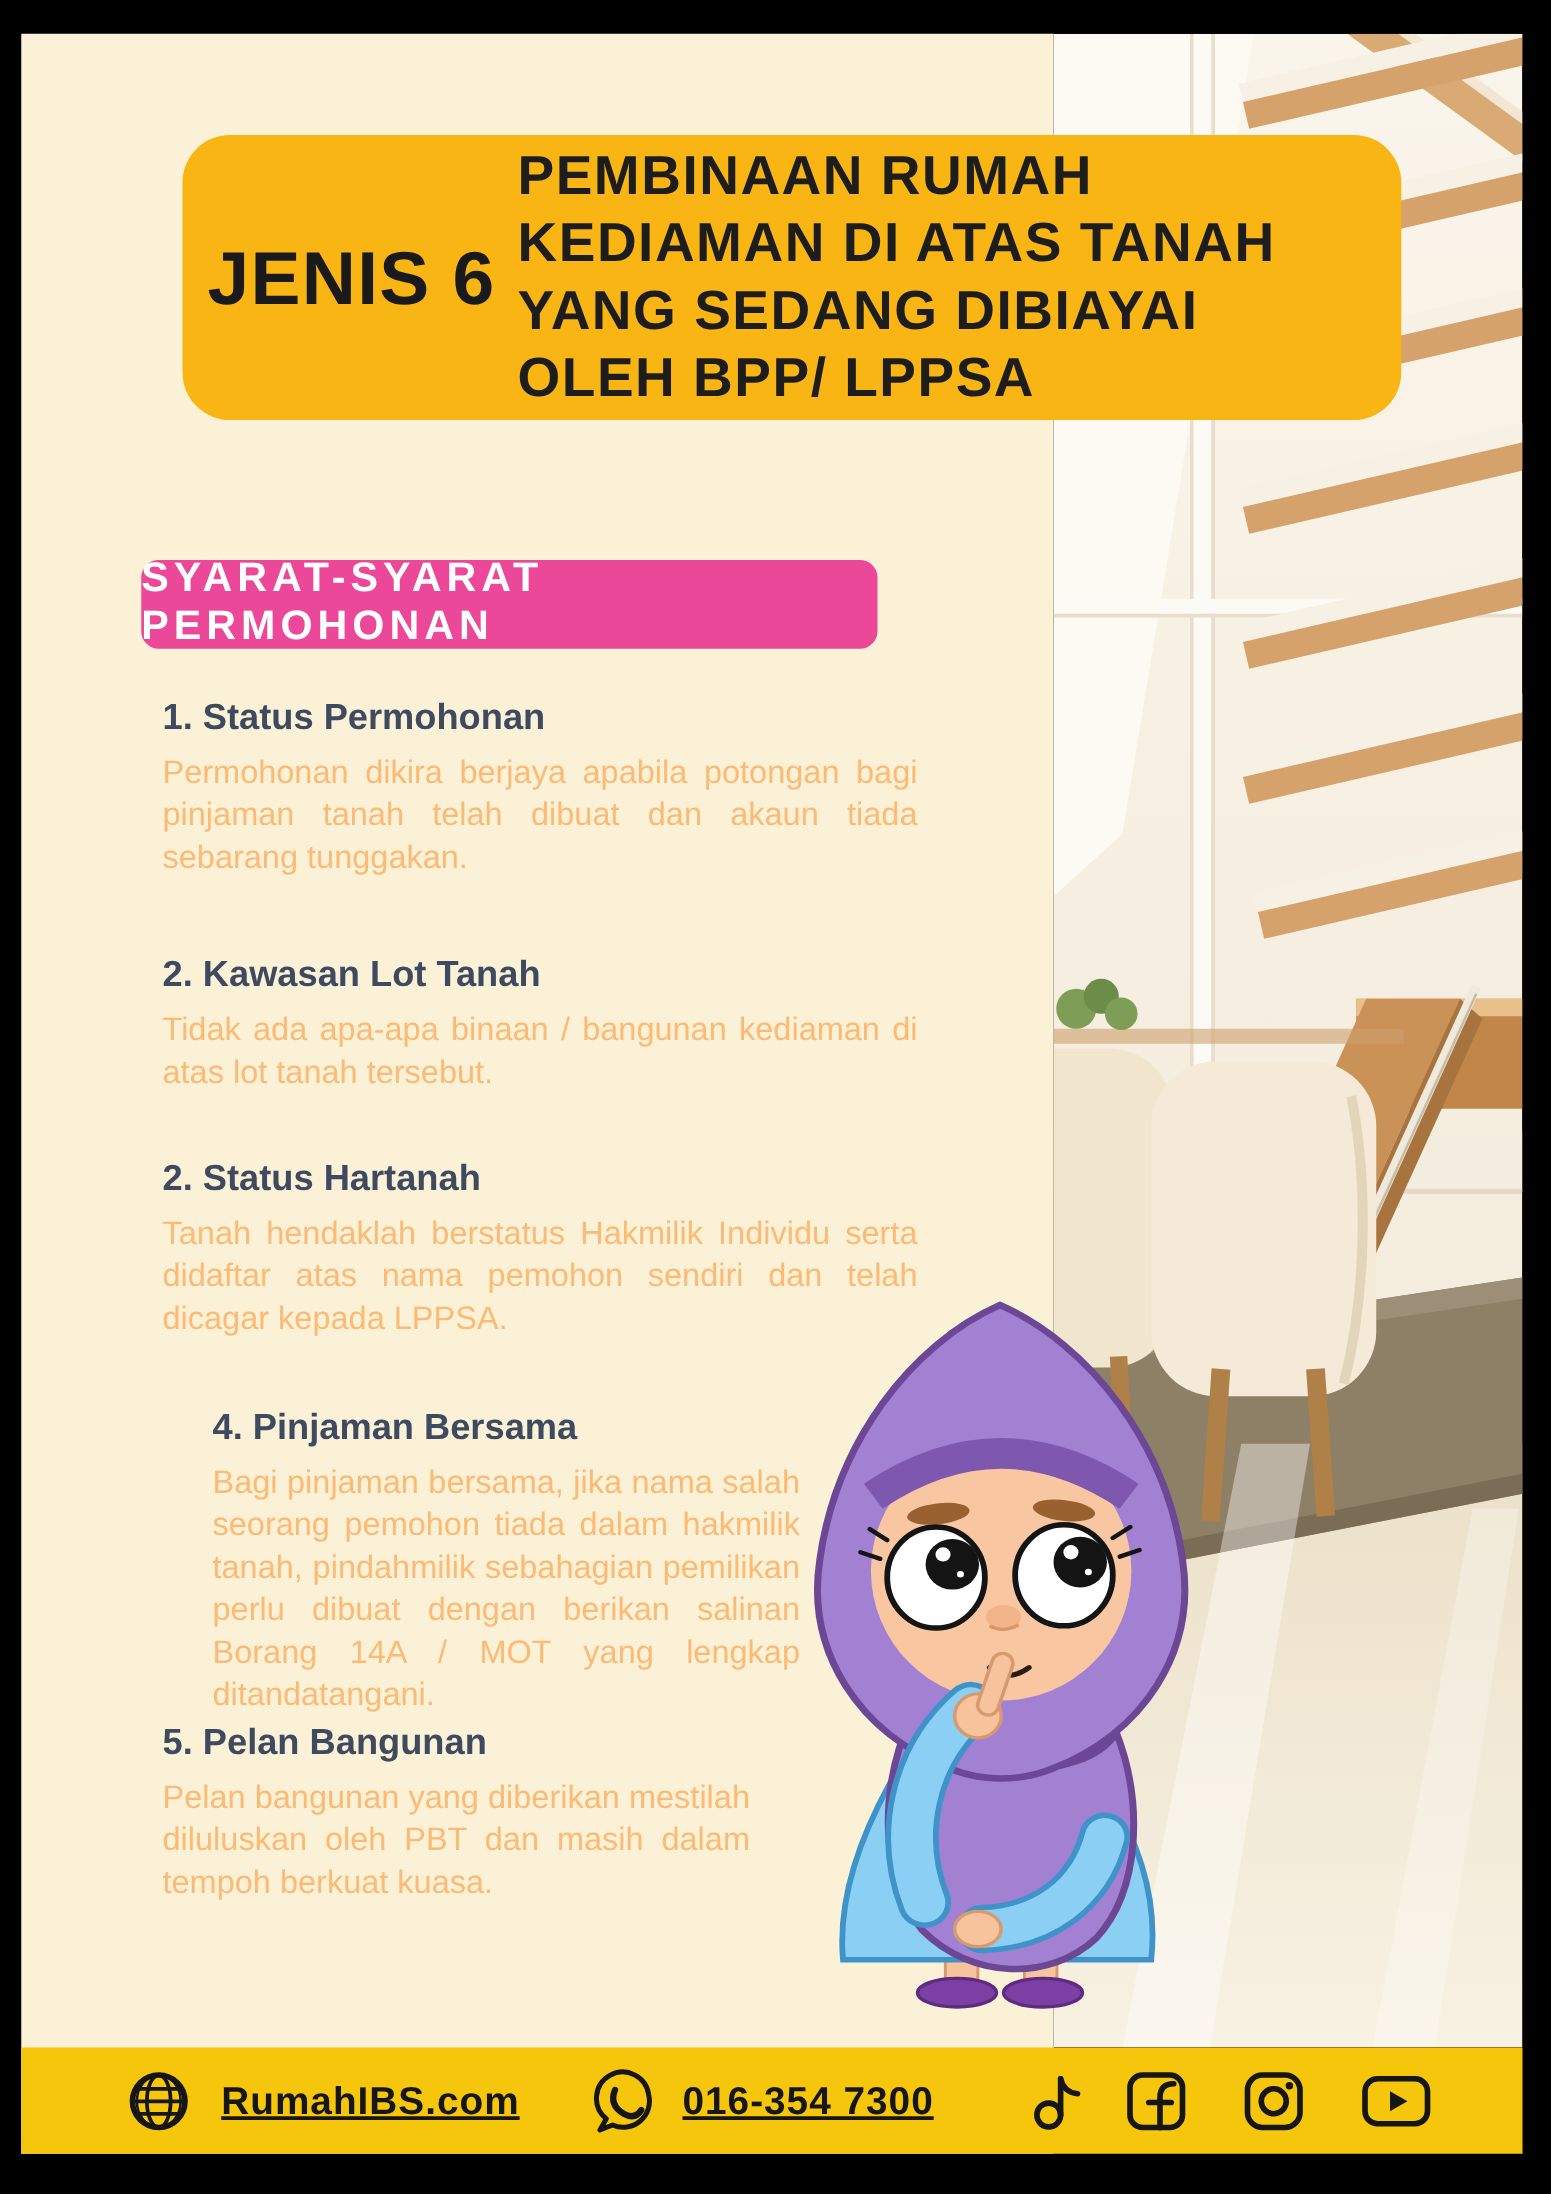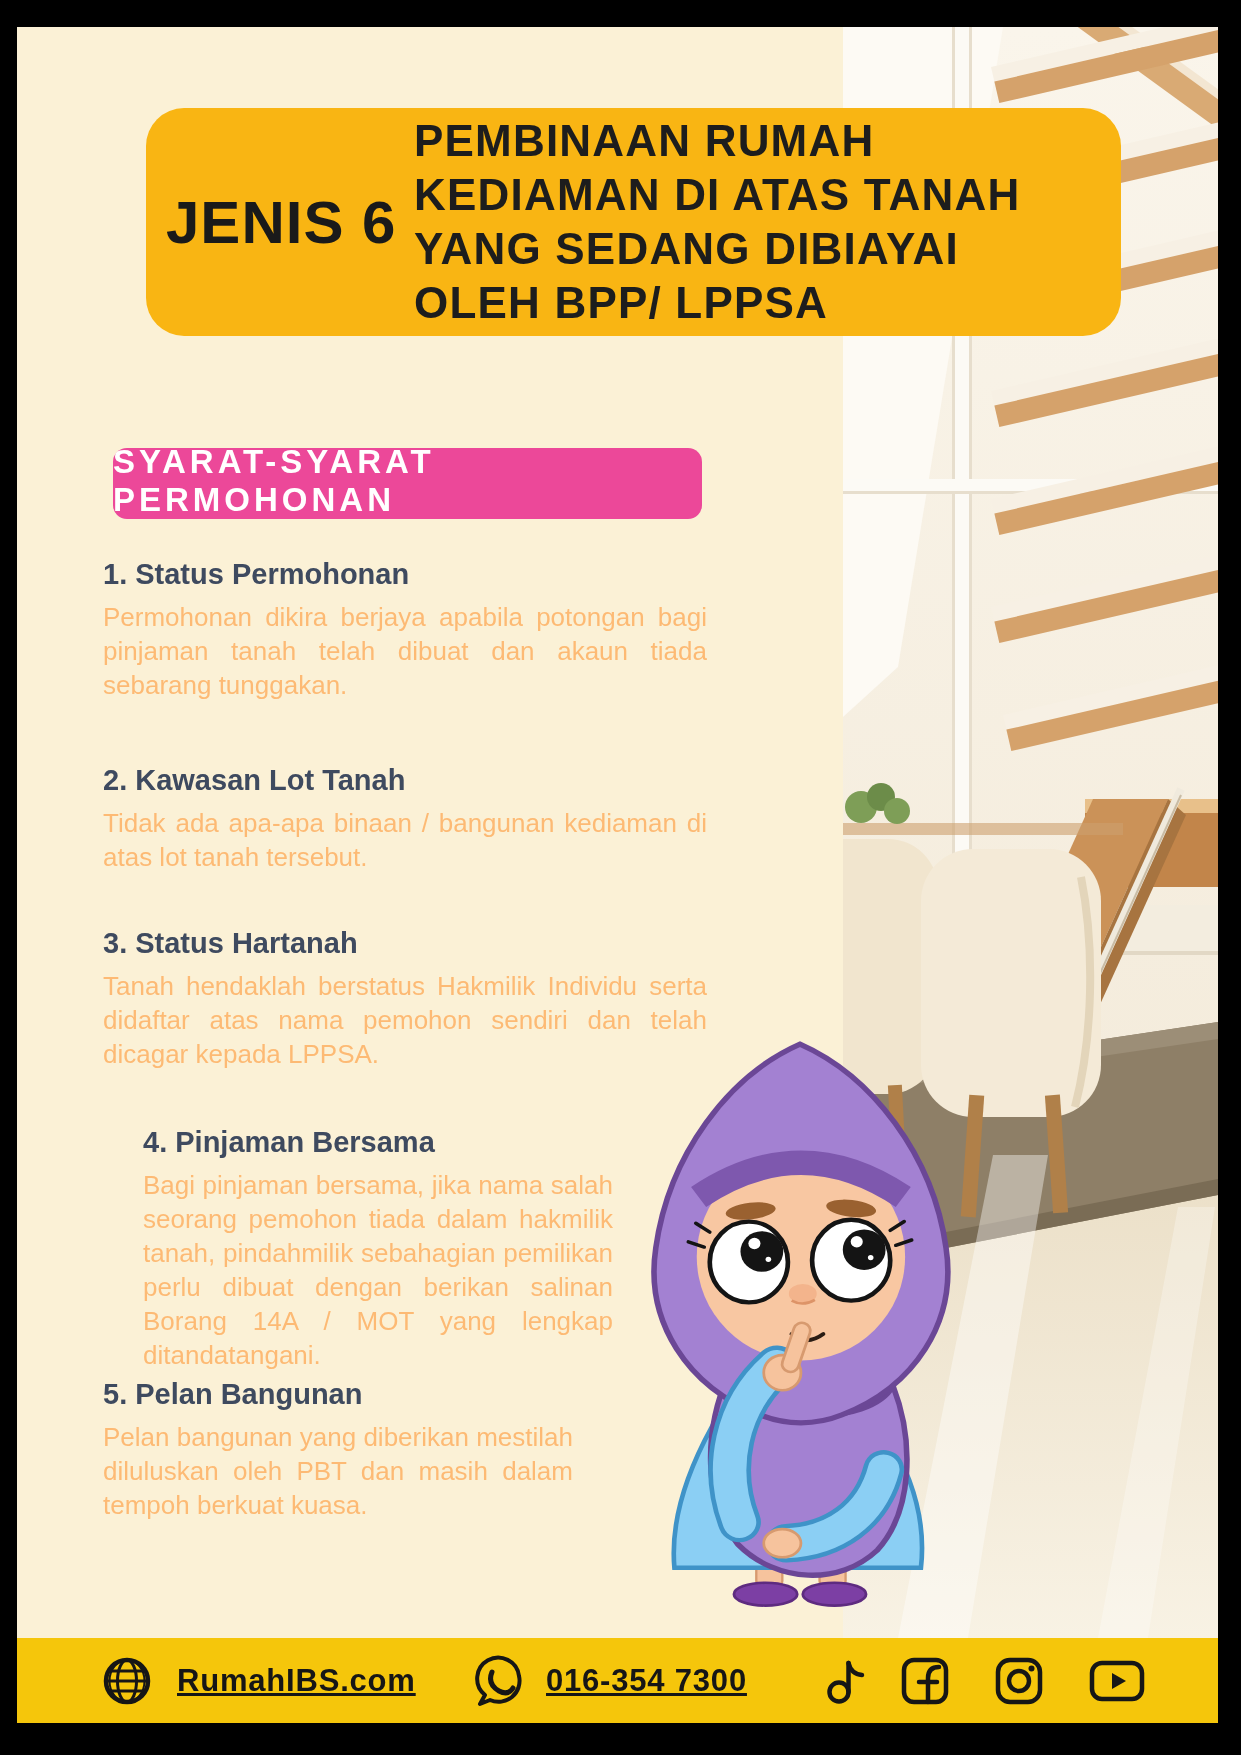--- a/index.html
+++ b/index.html
@@ -13,21 +13,21 @@
              border-radius:38px;z-index:5;display:flex;align-items:center;}
   .jenis-cell{flex:0 0 268px;padding-left:20px;box-sizing:border-box;}
   .jenis-label{font-size:60px;font-weight:800;color:#1A1A1A;letter-spacing:1px;}
   .title-cell{flex:1;}
   .title-line{font-size:44px;font-weight:700;color:#1D1D1D;line-height:54px;letter-spacing:1.2px;}
   
   .badge{position:absolute;left:113px;top:448px;width:589px;height:71px;background:#ec4899;
          border-radius:14px;z-index:3;display:flex;align-items:flex-end;justify-content:center;box-sizing:border-box;}
   .badge-text{color:#FFFFFF;font-size:33px;font-weight:800;letter-spacing:4px;}
   
-  .section{position:absolute;left:103px;z-index:3;}
+  .section{position:absolute;left:130px;z-index:3;}
   .sec-heading{font-size:29px;font-weight:700;color:#3E4A5F;line-height:36px;margin-bottom:8px;}
   .sec-body{font-size:26px;color:#fdba74;line-height:34px;text-align:justify;}
   .w-wide{width:604px;}
   .w-narrow{width:470px;}
   #sec1{top:556px;} #sec2{top:762px;} #sec3{top:925px;} #sec4{top:1124px;margin-left:40px;} #sec5{top:1376px;}
   
   .character{position:absolute;left:600px;top:1030px;z-index:4;}
   
   .footer{position:absolute;left:17px;top:1638px;width:1201px;height:85px;background:#F5C60B;z-index:10;}
   .f-item{position:absolute;top:50%;transform:translateY(-50%);}
@@ -161,21 +161,21 @@
 
   <div class="section w-wide" id="sec1">
     <div class="sec-heading">1. Status Permohonan</div>
     <div class="sec-body">Permohonan dikira berjaya apabila potongan bagi pinjaman tanah telah dibuat dan akaun tiada sebarang tunggakan.</div>
   </div>
   <div class="section w-wide" id="sec2">
     <div class="sec-heading">2. Kawasan Lot Tanah</div>
     <div class="sec-body">Tidak ada apa-apa binaan / bangunan kediaman di atas lot tanah tersebut.</div>
   </div>
   <div class="section w-wide" id="sec3">
-    <div class="sec-heading">3. Status Hartanah</div>
+    <div class="sec-heading">2. Status Hartanah</div>
     <div class="sec-body">Tanah hendaklah berstatus Hakmilik Individu serta didaftar atas nama pemohon sendiri dan telah dicagar kepada LPPSA.</div>
   </div>
   <div class="section w-narrow" id="sec4">
     <div class="sec-heading">4. Pinjaman Bersama</div>
     <div class="sec-body">Bagi pinjaman bersama, jika nama salah seorang pemohon tiada dalam hakmilik tanah, pindahmilik sebahagian pemilikan perlu dibuat dengan berikan salinan Borang 14A / MOT yang lengkap ditandatangani.</div>
   </div>
   <div class="section w-narrow" id="sec5">
     <div class="sec-heading">5. Pelan Bangunan</div>
     <div class="sec-body">Pelan bangunan yang diberikan mestilah diluluskan oleh PBT dan masih dalam tempoh berkuat kuasa.</div>
   </div>

